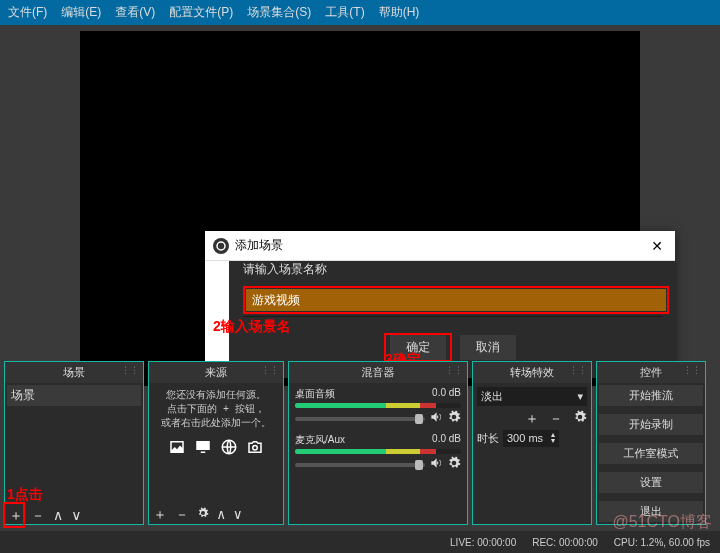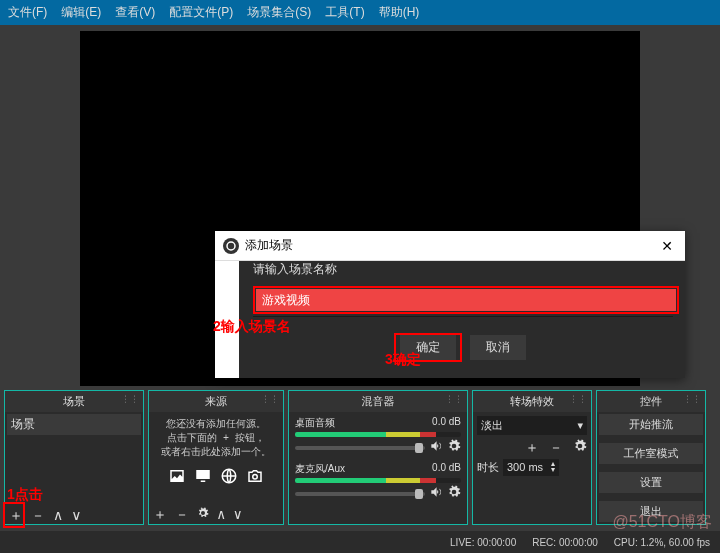--- a/index.html
+++ b/index.html
@@ -1,28 +1,28 @@
 <!DOCTYPE html>
 <html><head>
 <meta charset="utf-8">
 <style>
   * { box-sizing: border-box; margin: 0; padding: 0; }
   body { background: #3a3a3a; color: #ddd; font-family: "Microsoft YaHei", sans-serif; font-size: 12px; width: 720px; height: 553px; overflow: hidden; position: relative; }
   .menubar { display: flex; gap: 14px; padding: 4px 8px; background: #0369a1; }
   .menubar span { cursor: default; }
   .preview { margin: 6px auto; width: 560px; height: 355px; background: #000; position: relative; }
-  .dialog { position: absolute; left: 135px; top: 200px; width: 470px; background: #fff; color: #000; box-shadow: 0 2px 10px rgba(0,0,0,.5); }
+  .dialog { position: absolute; left: 125px; top: 200px; width: 470px; background: #fff; color: #000; box-shadow: 0 2px 10px rgba(0,0,0,.5); }
   .dialog-titlebar { display: flex; align-items: center; padding: 6px 8px; background: #fff; border-bottom: 1px solid #ddd; }
   .dialog-titlebar .circle { width: 16px; height: 16px; border-radius: 50%; background: #333; display: flex; align-items: center; justify-content: center; margin-right: 6px; }
   .dialog-titlebar .circle svg { width: 10px; height: 10px; fill: #fff; }
   .dialog-close { margin-left: auto; font-size: 14px; cursor: pointer; padding: 0 4px; }
   .dialog-body { background: #2b2b2b; color: #ddd; padding: 0 14px 16px; margin-left: 24px; }
   .dialog-label { margin-bottom: 8px; font-size: 12px; }
   .dialog-input-wrap { border: 2px solid red; display: inline-block; padding: 1px; }
-  .dialog-input { background: #ef4444; color: #fff; border: none; padding: 4px 6px; width: 420px; font-size: 12px; }
+  .dialog-input { background: #a16207; color: #fff; border: none; padding: 4px 6px; width: 420px; font-size: 12px; }
   .dialog-buttons { text-align: center; margin-top: 16px; }
   .dialog-btn { display: inline-block; padding: 4px 16px; background: #3a3a3a; color: #ddd; margin: 0 4px; cursor: pointer; }
   .ok-wrap { border: 2px solid red; display: inline-block; }
   .anno { position: absolute; color: red; font-size: 14px; font-weight: bold; }
   .bottom { display: flex; gap: 4px; padding: 0 4px; position: absolute; bottom: 28px; left: 0; right: 0; }
   .panel { background: #2b2b2b; border: 1px solid #14b8a6; display: flex; flex-direction: column; }
   .panel-header { text-align: center; padding: 3px 0; background: #333; position: relative; font-size: 11px; }
   .panel-header .dragicon { position: absolute; right: 4px; top: 3px; opacity: .4; font-size: 9px; }
   .scenes { width: 140px; }
   .scenes-list { flex: 1; padding: 2px; }
@@ -216,20 +216,21 @@
             <span style="font-size:8px; line-height:.8;">▴<br>▾</span>
           </div>
       </div>
     </div>
   </div>
 
   <div class="panel controls">
     <div class="panel-header"><span>控件</span><span class="dragicon">⋮⋮</span></div>
     <div class="controls-body">
       <div class="ctrl-btn">开始推流</div>
+      <div class="ctrl-btn">开始录制</div>
       <div class="ctrl-btn">工作室模式</div>
       <div class="ctrl-btn">设置</div>
       <div class="ctrl-btn">退出</div>
     </div>
   </div>
 </div>
 
 <div class="watermark">@51CTO博客</div>
 
 <div class="statusbar">

